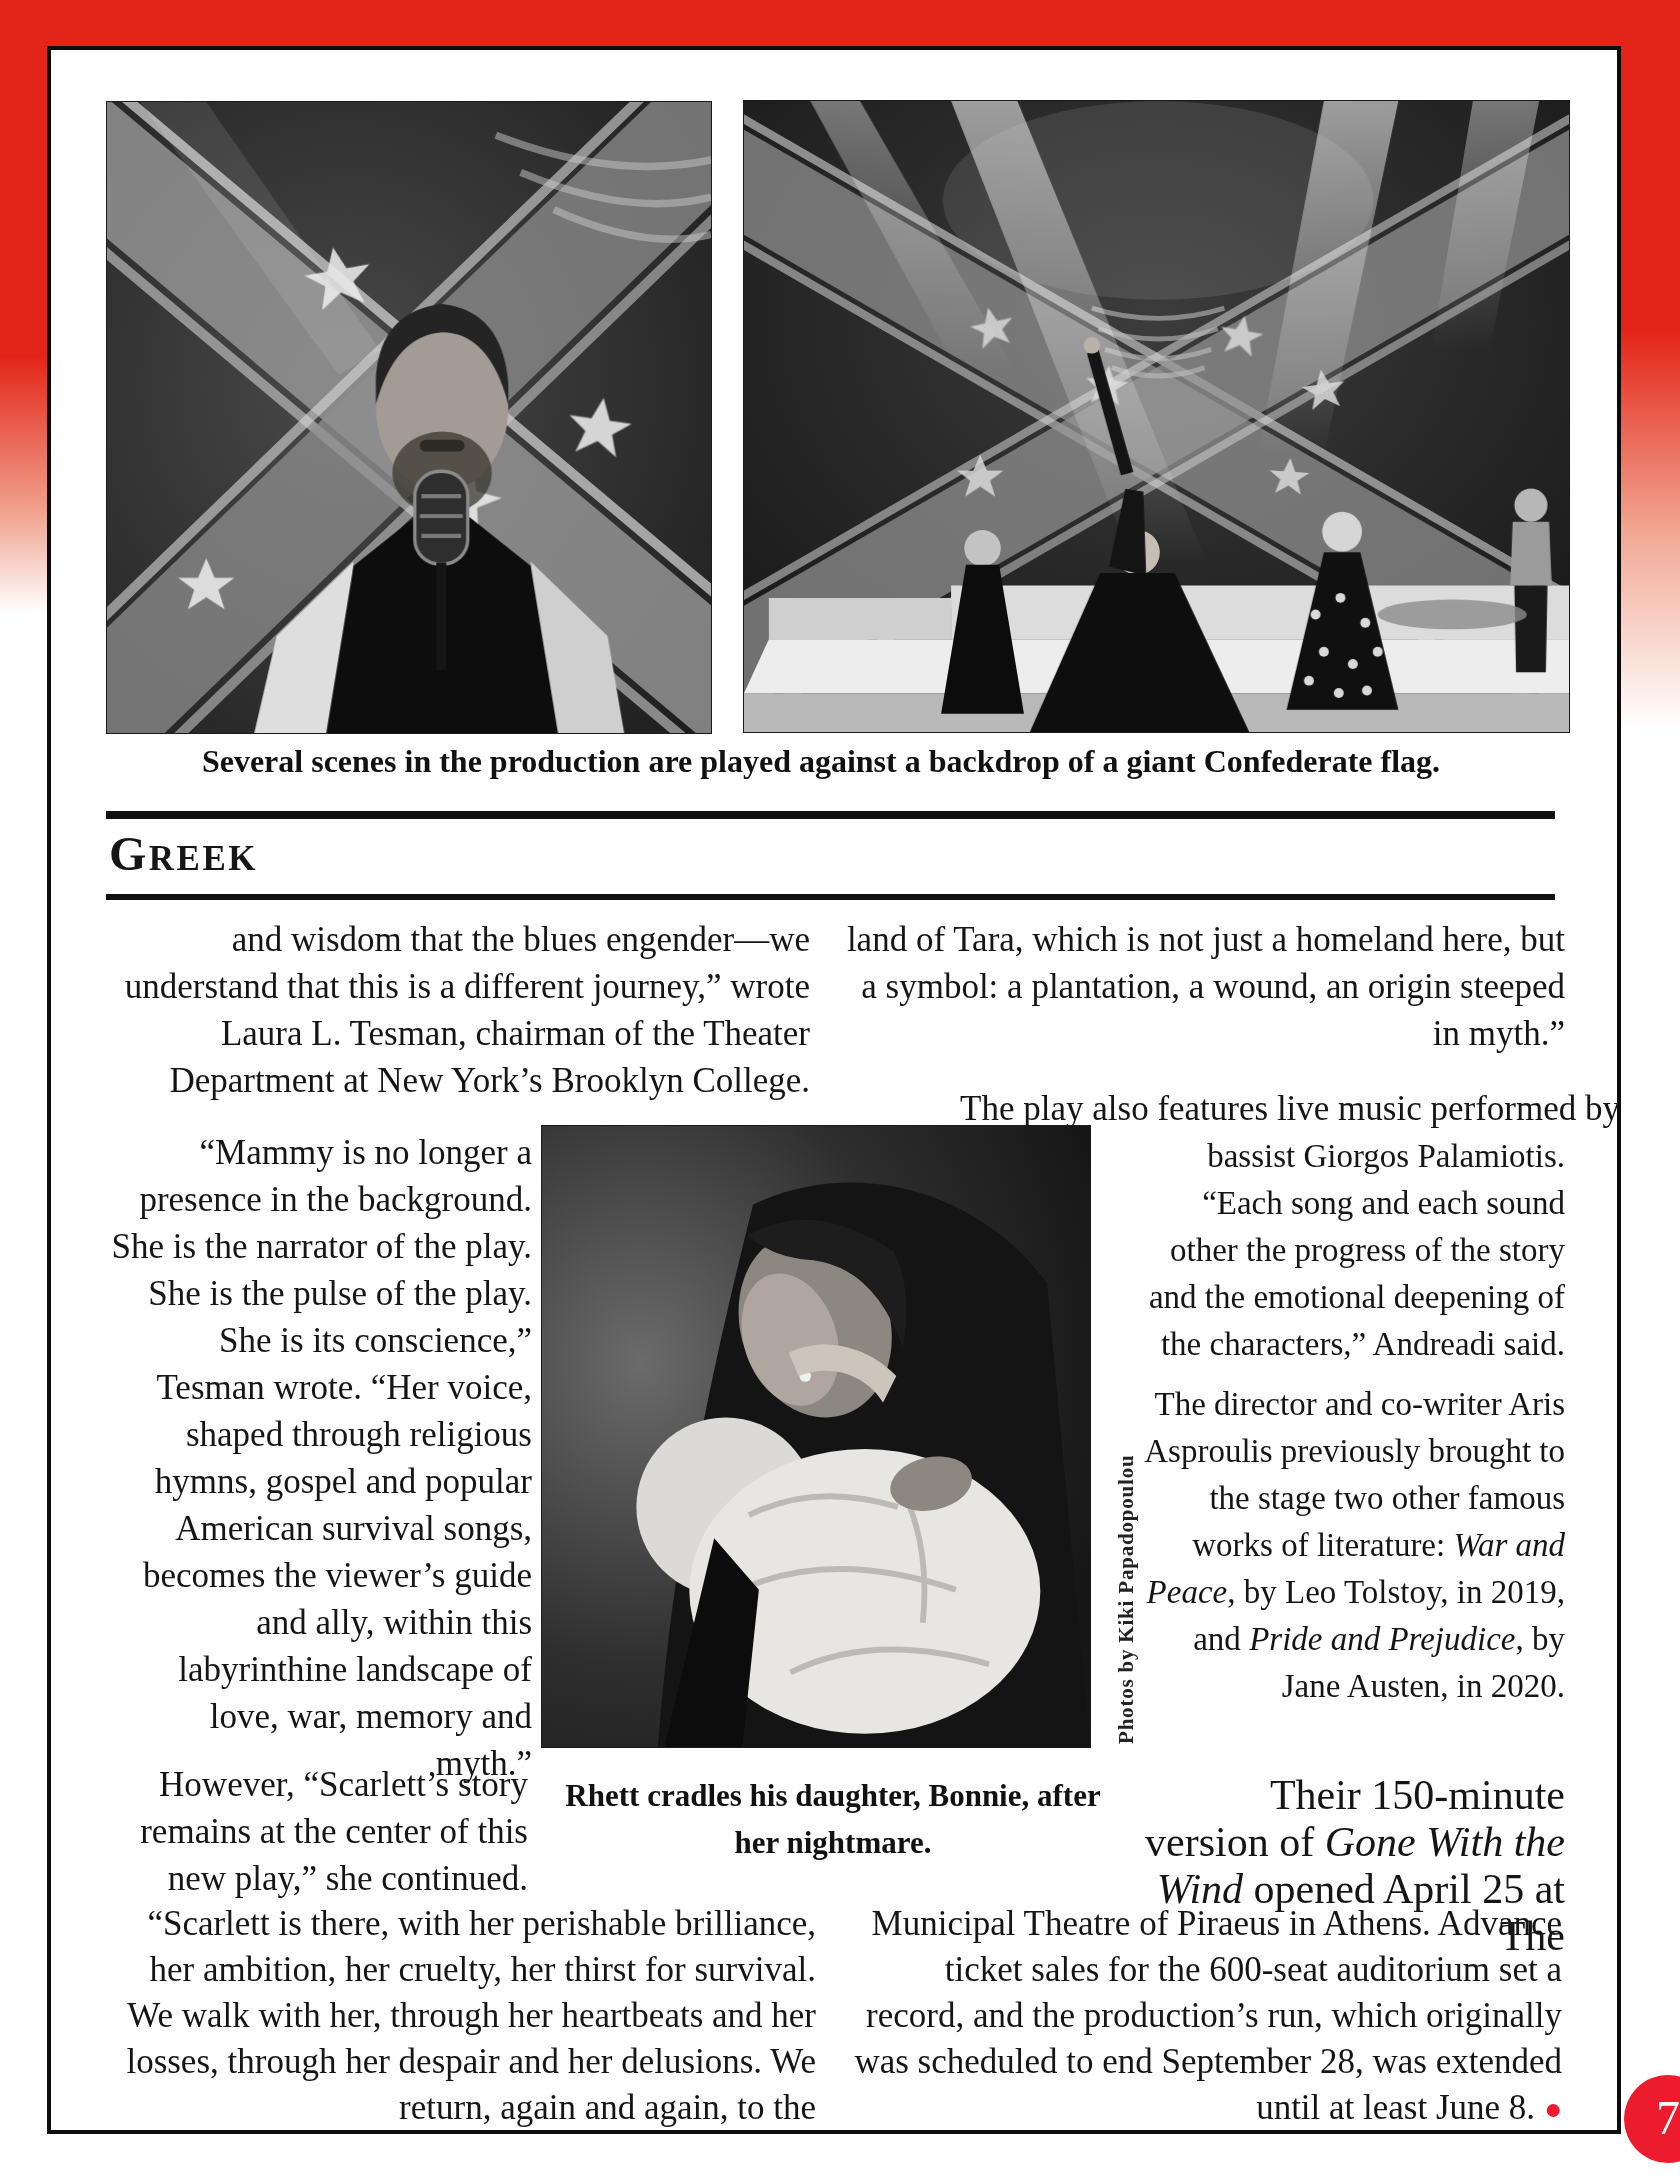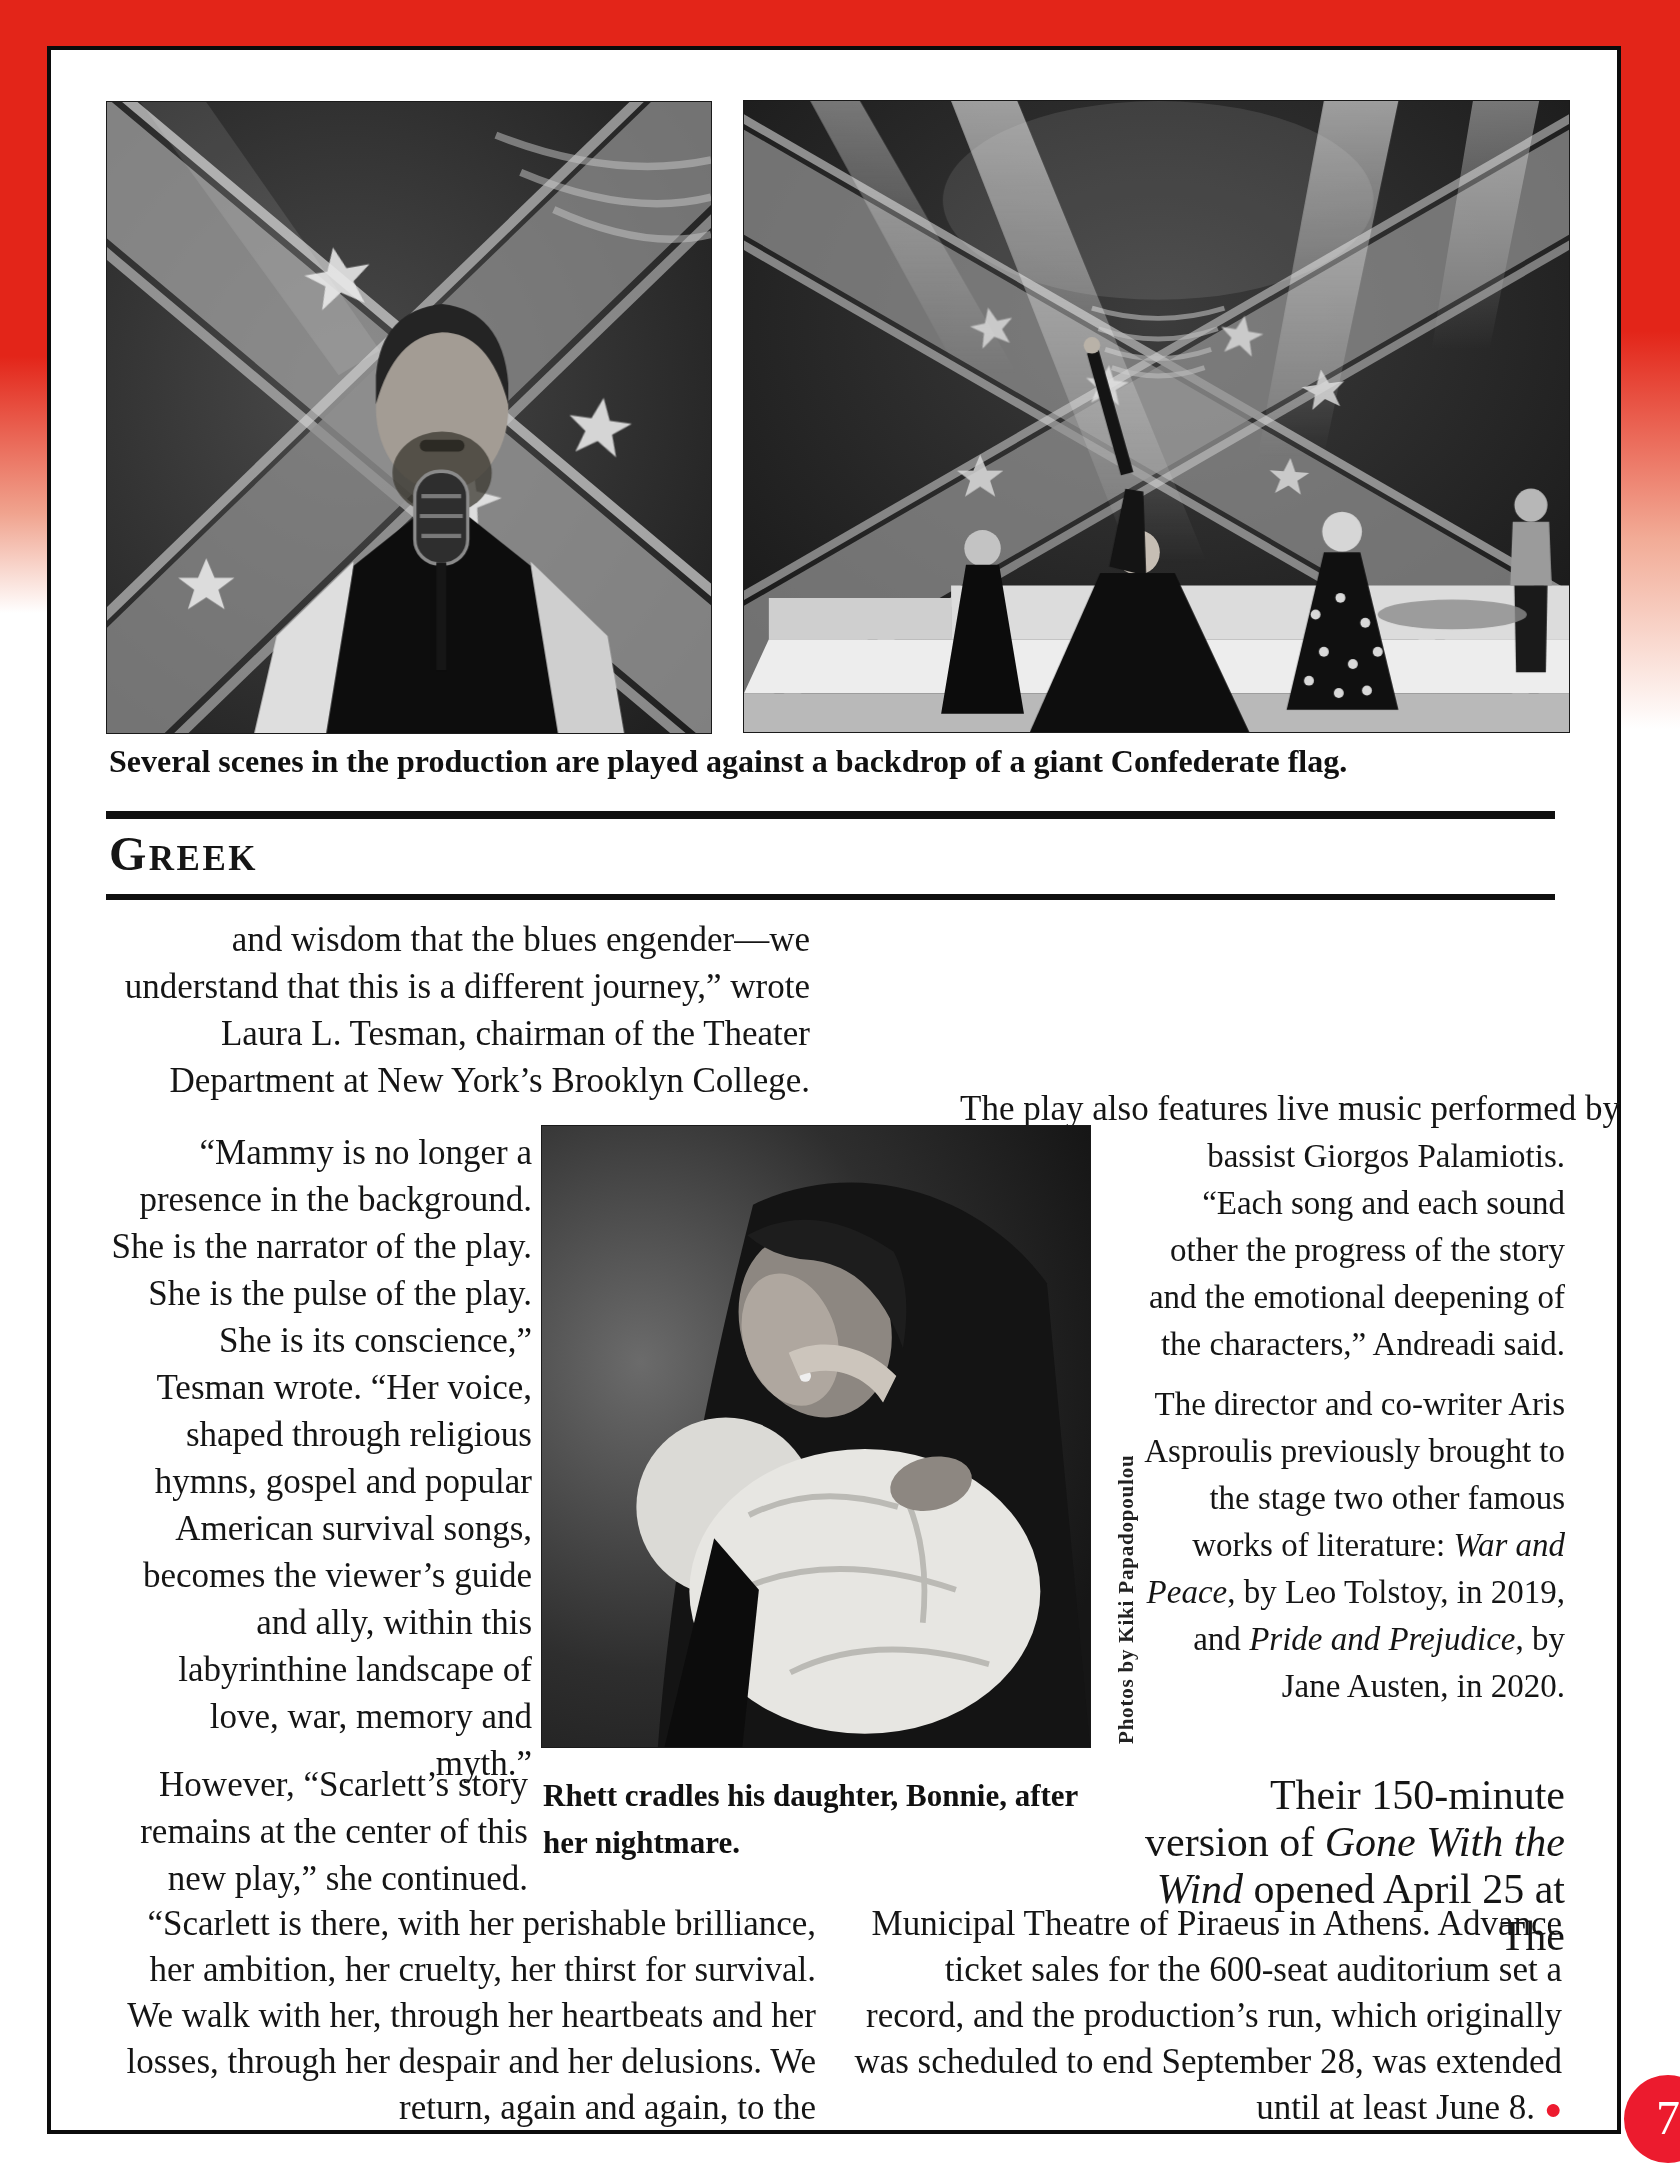--- a/index.html
+++ b/index.html
@@ -17,21 +17,21 @@
   .page{position:absolute;left:47px;top:46px;width:1566px;height:2080px;background:#ffffff;
     border:4.1px solid #0c0c0c;}
 
   .photo{position:absolute;border:1.7px solid #1a1a1a;background:#222;overflow:hidden;}
   .photo svg{display:block;width:100%;height:100%;}
 
   #photo-flag-left{left:55px;top:51px;width:604px;height:631px;}
   #photo-flag-right{left:692px;top:50px;width:825px;height:631px;}
   #photo-rhett{left:490px;top:1075px;width:548px;height:621px;}
 
-  .caption{font-weight:bold;color:#111;}
+  .caption{font-weight:bold;color:#111;text-align:center;}
   #caption-top{position:absolute;left:58px;top:692px;width:1424px;font-size:32px;line-height:38px;}
   #caption-mid{position:absolute;left:492px;top:1722px;width:580px;font-size:31px;line-height:47px;}
 
   .rule{position:absolute;background:#101010;}
   #rule-1{left:55px;top:761px;width:1449px;height:7.5px;}
   #rule-2{left:55px;top:844px;width:1449px;height:5.8px;}
 
   #section-header{position:absolute;left:58px;top:775px;color:#161616;letter-spacing:2.5px;font-weight:bold;}
   #section-header .initial{font-size:48px;line-height:58px;}
   #section-header .rest{font-size:35px;line-height:58px;}
@@ -214,20 +214,21 @@
     <div id="section-header">
       <span class="initial">G</span><span class="rest">REEK</span>
     </div>
     <div id="rule-2" class="rule"></div>
 
     <div id="para-1" class="body-text">and wisdom that the blues engender—we understand that this is a different journey,” wrote Laura L. Tesman, chairman of the Theater Department at New York’s Brooklyn College.</div>
     <div id="para-2" class="body-text">“Mammy is no longer a presence in the background. She is the narrator of the play. She is the pulse of the play. She is its conscience,” Tesman wrote. “Her voice, shaped through religious hymns, gospel and popular American survival songs, becomes the viewer’s guide and ally, within this labyrinthine landscape of love, war, memory and myth.”</div>
     <div id="para-3" class="body-text">However, “Scarlett’s story remains at the center of this new play,” she continued.</div>
     <div id="para-4" class="body-text">“Scarlett is there, with her perishable brilliance, her ambition, her cruelty, her thirst for survival. We walk with her, through her heartbeats and her losses, through her despair and her delusions. We return, again and again, to the</div>
 
+    <div id="para-5" class="body-text">land of Tara, which is not just a homeland here, but a symbol: a plantation, a wound, an origin steeped in myth.”</div>
     <div id="para-6" class="body-text">The play also features live music performed by</div>
 
     <div id="right-narrow" class="body-text">
       <p>bassist Giorgos Palamiotis. “Each song and each sound other the progress of the story and the emotional deepening of the characters,” Andreadi said.</p>
       <p><span>The director and co-writer Aris Asproulis previously brought to the stage two other famous works of literature: </span><span class="italic">War and Peace</span><span>, by Leo Tolstoy, in 2019, and </span><span class="italic">Pride and Prejudice</span><span>, by Jane Austen, in 2020.</span></p>
     </div>
 
     <div class="photo" id="photo-rhett">
       <svg viewBox="0 0 662 750" preserveAspectRatio="none">
         <defs>

